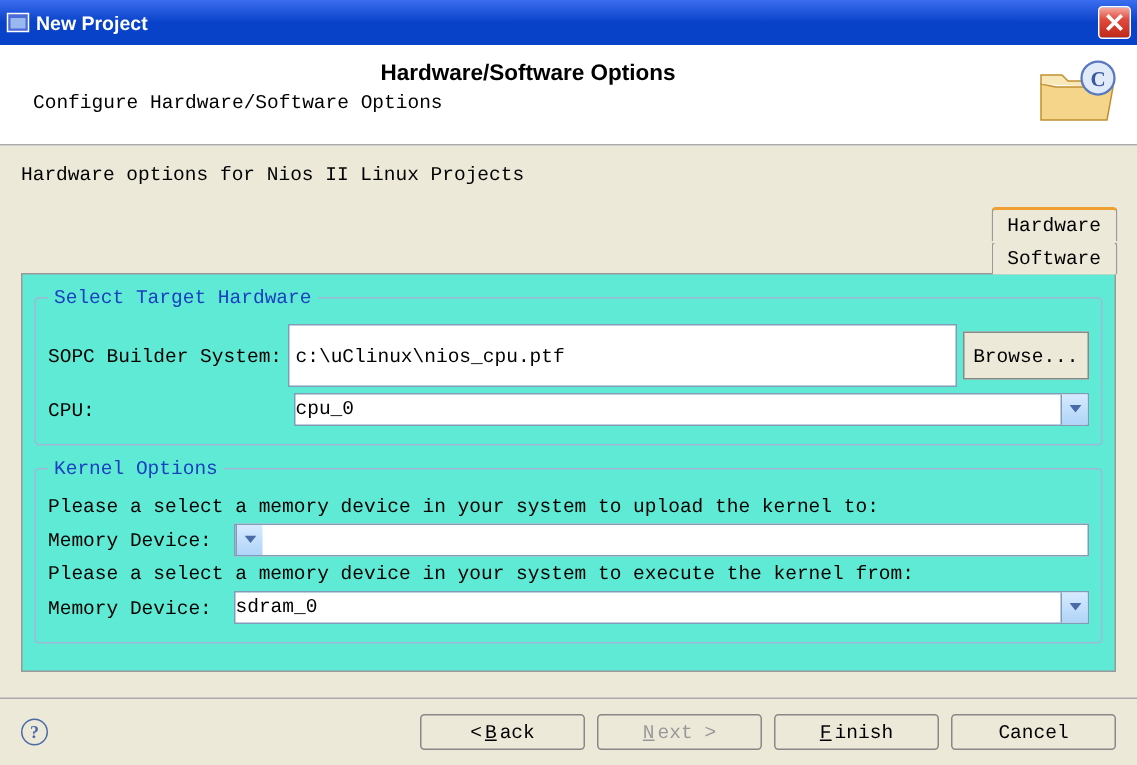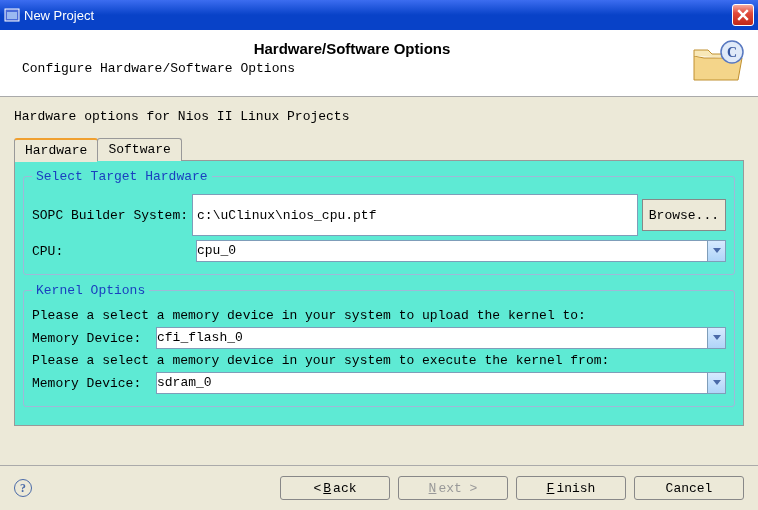--- a/index.html
+++ b/index.html
@@ -14,21 +14,21 @@
   }
   .titlebar {
     height: 30px;
     background: linear-gradient(to bottom, #3c6df0 0%, #0842c8 50%, #0842c8 100%);
     display: flex;
     align-items: center;
     padding: 0 4px;
     color: white;
     font-family: Tahoma, sans-serif;
     font-size: 13px;
-    font-weight: normal;
+    font-weight: bold;
   }
   .title-icon {
     width: 16px;
     height: 16px;
     margin-right: 4px;
     display: inline-block;
   }
   .title-text { flex: 1; }
   .close-btn {
     width: 22px;
@@ -67,22 +67,24 @@
     height: 46px;
   }
   .body-area {
     padding: 12px 14px 6px 14px;
   }
   .intro-text {
     margin-bottom: 14px;
   }
   .tabrow {
     display: flex;
+    align-items: flex-end;
     position: relative;
     z-index: 2;
+    flex-direction: column;
   }
   .tab {
     border: 1px solid #999;
     border-bottom: none;
     border-radius: 3px 3px 0 0;
     padding: 3px 10px 3px 10px;
     background: #ece9d8;
     font-family: "Courier New", monospace;
     font-size: 13px;
     margin-right: -1px;
@@ -282,21 +284,20 @@
         </div>
       </div>
     </fieldset>
 
     <fieldset>
       <legend>Kernel Options</legend>
       <div class="info-line">Please a select a memory device in your system to upload the kernel to:</div>
       <div class="row">
         <span class="row-label" style="width:120px">Memory Device:</span>
         <div class="combo">
-          <div class="combo-val">cfi_flash_0</div>
           <div class="combo-arrow">
             <svg viewBox="0 0 8 6">
                 <path d="M0 0 L8 0 L4 5 Z" fill="#4a6aa8"></path>
               </svg>
           </div>
         </div>
       </div>
       <div class="info-line">Please a select a memory device in your system to execute the kernel from:</div>
       <div class="row">
         <span class="row-label" style="width:120px">Memory Device:</span>

